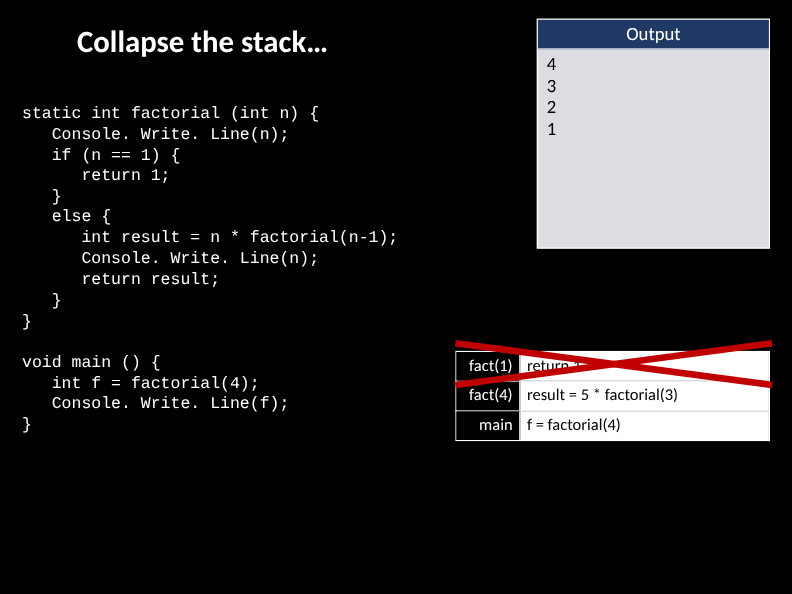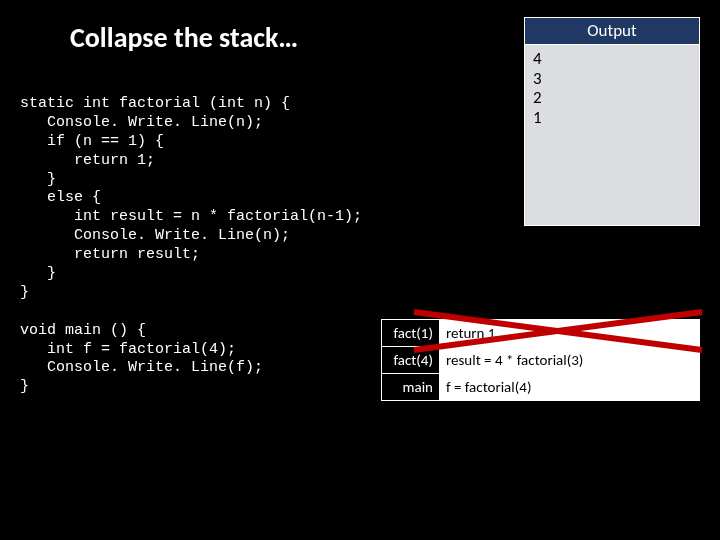--- a/index.html
+++ b/index.html
@@ -26,21 +26,21 @@
     color: #fff;
     font-family: "Courier New", monospace;
     font-size: 15px;
     line-height: 1.26;
     white-space: pre;
   }
   .output-panel {
     position: absolute;
     top: 17px;
     right: 20px;
-    width: 176px;
+    width: 212px;
     height: 209px;
     background: #dcdde0;
     border: 1px solid #fff;
   }
   .output-header {
     background: #1f3864;
     color: #fff;
     text-align: center;
     font-size: 17px;
     padding: 2px 0 3px 0;
@@ -49,21 +49,21 @@
   .output-body {
     padding: 4px 8px;
     font-size: 17px;
     line-height: 1.15;
     color: #000;
   }
   .stack {
     position: absolute;
     top: 319px;
     right: 20px;
-    width: 319px;
+    width: 286px;
   }
   .stack-row {
     display: flex;
     height: 28px;
     border: 1px solid #fff;
     margin-bottom: -1px;
   }
   .stack-row > div {
     display: flex;
     align-items: center;
@@ -124,21 +124,21 @@
   </div>
 </div>
 
 <div class="stack">
   <div class="stack-row">
     <div class="stack-left">fact(1)</div>
     <div class="stack-right">return 1</div>
   </div>
   <div class="stack-row">
     <div class="stack-left">fact(4)</div>
-    <div class="stack-right">result = 4 * factorial(3)</div>
+    <div class="stack-right">result = 5 * factorial(3)</div>
   </div>
   <div class="stack-row">
     <div class="stack-left">main</div>
     <div class="stack-right">f = factorial(4)</div>
   </div>
 </div>
 
 <svg class="cross" viewBox="0 0 296 50" preserveAspectRatio="none">
   <line x1="4" y1="6" x2="292" y2="44" stroke="#c00000" stroke-width="6"></line>
   <line x1="4" y1="44" x2="292" y2="6" stroke="#c00000" stroke-width="6"></line>

